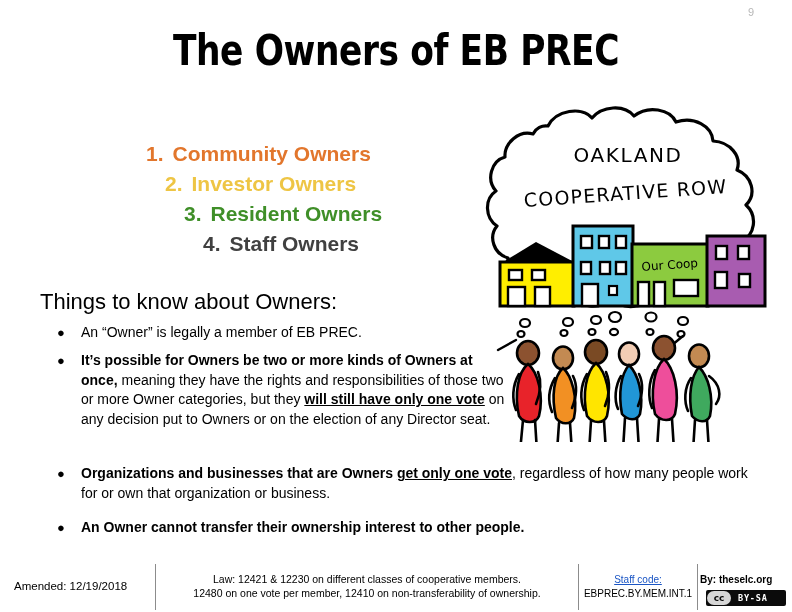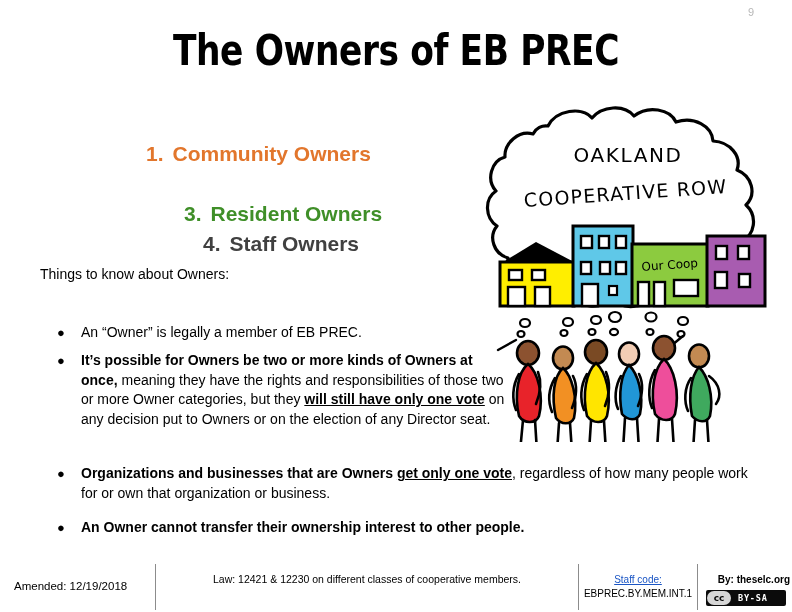--- a/index.html
+++ b/index.html
@@ -63,23 +63,23 @@
   }
   .num-item .num { margin-right: 9px; }
   #num-1 { top: 142px; left: 146px; }
   #num-2 { top: 172px; left: 165px; }
   #num-3 { top: 202px; left: 184px; }
   #num-4 { top: 232px; left: 203px; }
 
   
   #things-heading {
     position: absolute;
-    top: 266px;
+    top: 289px;
     left: 40px;
-    font-size: 14px;
+    font-size: 22px;
     font-family: "Liberation Sans", sans-serif;
     white-space: nowrap;
   }
 
   
   .bullet-row {
     position: absolute;
     display: flex;
     align-items: flex-start;
     font-size: 14px;
@@ -164,21 +164,21 @@
     color: #1a55c4;
     text-decoration: underline;
     display: block;
   }
   #slidecode-value { display: block; }
   #by-block {
     position: absolute;
     left: 700px;
     top: 14px;
     width: 90px;
-    text-align: right;
+    text-align: left;
     font-size: 10px;
     font-weight: bold;
     font-family: "Liberation Sans", sans-serif;
   }
   #cc-badge {
     position: absolute;
     left: 706px;
     top: 30px;
     width: 80px;
     height: 16px;
@@ -215,20 +215,23 @@
 
 <div id="slide">
 
   <div id="page-number">9</div>
 
   <div id="title">The Owners of EB PREC</div>
 
 
   <div class="num-item" id="num-1" style="color: rgb(226, 118, 44);">
     <span class="num">1.</span><span>Community Owners</span>
+  </div>
+  <div class="num-item" id="num-2" style="color: rgb(238, 197, 68);">
+    <span class="num">2.</span><span>Investor Owners</span>
   </div>
   <div class="num-item" id="num-3" style="color: rgb(63, 143, 40);">
     <span class="num">3.</span><span>Resident Owners</span>
   </div>
   <div class="num-item" id="num-4" style="color: #404040;">
     <span class="num">4.</span><span>Staff Owners</span>
   </div>
 
   <div id="things-heading">Things to know about Owners:</div>
 
@@ -380,20 +383,21 @@
 
   <div id="footer">
     <div class="divider" id="divider-1"></div>
     <div class="divider" id="divider-2"></div>
     <div class="divider" id="divider-3"></div>
 
     <div id="amended">Amended: 12/19/2018</div>
 
     <div id="law-block">
       <div>Law: 12421 &amp; 12230 on different classes of cooperative members.</div>
+      <div>12480 on one vote per member, 12410 on non-transferability of ownership.</div>
     </div>
 
     <div id="slidecode-block">
       <span id="slidecode-label">Staff code:</span>
       <span id="slidecode-value">EBPREC.BY.MEM.INT.1</span>
     </div>
 
     <div id="by-block">By: theselc.org</div>
 
     <div id="cc-badge">

